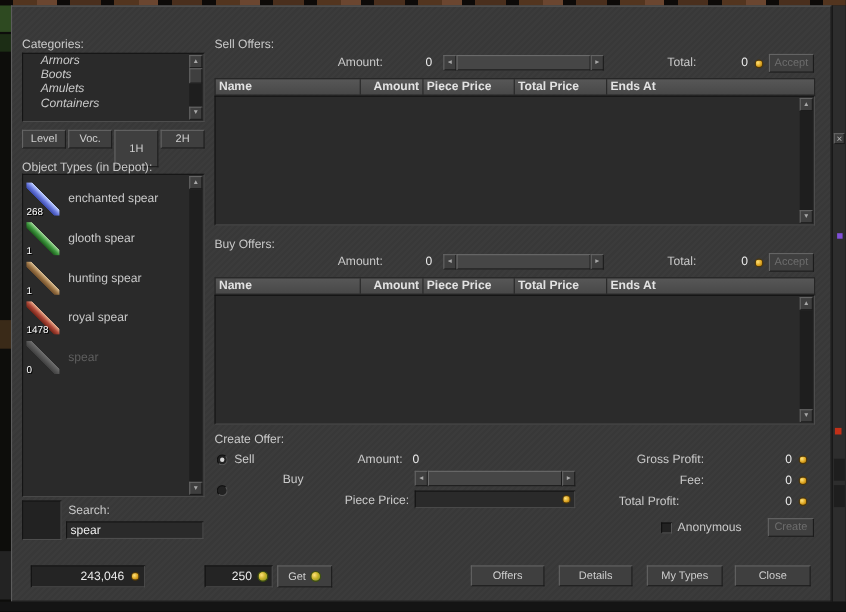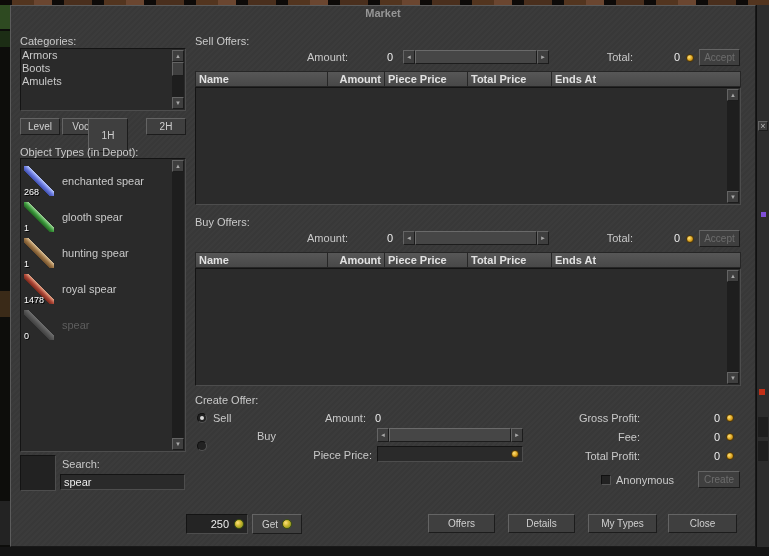--- a/index.html
+++ b/index.html
@@ -22,21 +22,21 @@
   .lbl{font-size:11px;color:#c9c9c9;white-space:nowrap;}
   .val{font-size:11px;color:#ececec;white-space:nowrap;text-align:right;}
   .inset{background:#2a2a2a;border:1px solid;border-color:#141414 #4d4d4d #4d4d4d #141414;box-sizing:border-box;}
   .bevel{background:#3f3f3f;border:1px solid;border-color:#646464 #1c1c1c #1c1c1c #646464;box-sizing:border-box;}
   .btn{font-size:10px;color:#cfcfcf;text-align:center;cursor:pointer;display:flex;align-items:center;justify-content:center;}
   .btn.disabled{color:#6d6d6d;}
   .coin{display:inline-block;width:8px;height:8px;border-radius:50%;
     background:radial-gradient(circle at 35% 35%,#ffe27a,#dba21e 55%,#8a5e10);border:1px solid #4d3608;box-sizing:border-box;}
   .coin.green{background:radial-gradient(circle at 35% 35%,#ffe27a,#c8b32a 45%,#6f8b2a);border-color:#3e5010;width:10px;height:10px;}
   
-  .list-item{height:13px;line-height:13px;padding-left:1px;font-size:11px;color:#c9c9c9;}
+  .list-item{height:13px;line-height:13px;padding-left:16px;font-size:11px;color:#c9c9c9;font-style:italic;}
   .vscroll{position:absolute;top:1px;right:1px;bottom:1px;width:12px;background:#1e1e1e;}
   .sb-btn{position:absolute;left:0;width:12px;height:12px;font-size:6px;color:#a8a8a8;
     display:flex;align-items:center;justify-content:center;}
   .sb-up{top:0;}
   .sb-down{bottom:0;}
   .sb-thumb{position:absolute;left:0;top:12px;width:12px;height:14px;}
   
   .obj-row{display:flex;align-items:center;gap:8px;height:36px;padding-left:3px;}
   .obj-icon{position:relative;width:30px;height:30px;flex:0 0 30px;}
   .obj-stripe{position:absolute;inset:0;}
@@ -81,38 +81,38 @@
   <div class="abs right-strip">
     <div class="abs bevel mini-x" style="left:1px;top:116px;">×</div>
     <div class="abs" style="left:4px;top:207px;width:5px;height:5px;background:#8050d8;"></div>
     <div class="abs" style="left:2px;top:384px;width:6px;height:6px;background:#c23018;"></div>
     <div class="abs" style="left:1px;top:412px;width:10px;height:20px;background:#1e1e1e;"></div>
     <div class="abs" style="left:1px;top:436px;width:10px;height:20px;background:#1e1e1e;"></div>
   </div>
   <div class="abs bottom-strip"></div>
 
   <div class="abs window"></div>
-  <div class="abs title">Market</div>
 
   <div class="abs lbl" style="left:20px;top:35px;">Categories:</div>
 
   <div class="abs inset" style="left:20px;top:48px;width:166px;height:63px;overflow:hidden;">
     <div class="list-item">Armors</div>
     <div class="list-item">Boots</div>
     <div class="list-item">Amulets</div>
+    <div class="list-item">Containers</div>
     <div class="vscroll">
       <div class="sb-btn sb-up bevel">▲</div>
       <div class="sb-thumb bevel"></div>
       <div class="sb-btn sb-down bevel">▼</div>
     </div>
   </div>
 
   <div class="abs bevel btn" style="left:20px;top:118px;width:40px;height:17px;">Level</div>
   <div class="abs bevel btn" style="left:62px;top:118px;width:40px;height:17px;">Voc.</div>
-  <div class="abs bevel btn" style="left:88px;top:118px;width:40px;height:34px;">1H</div>
+  <div class="abs bevel btn" style="left:104px;top:118px;width:40px;height:34px;">1H</div>
   <div class="abs bevel btn" style="left:146px;top:118px;width:40px;height:17px;">2H</div>
 
   <div class="abs lbl" style="left:20px;top:146px;">Object Types (in Depot):</div>
 
   <div class="abs inset" style="left:20px;top:158px;width:166px;height:294px;overflow:hidden;">
     <div style="padding-top:4px;">
       <div class="obj-row">
         <div class="obj-icon">
           <div class="obj-stripe" style="background:linear-gradient(45deg,transparent 42%,#3a4aa8 42%,#6a7ae0 50%,#bfd0ff 58%,transparent 58%);"></div>
           <span class="obj-count">268</span>
@@ -234,28 +234,32 @@
   </div>
 
   <div class="abs lbl" style="left:540px;top:412px;width:100px;text-align:right;">Gross Profit:</div>
   <div class="abs val" style="left:680px;top:412px;width:40px;">0</div>
   <span class="abs coin" style="left:726px;top:414px;"></span>
 
   <div class="abs lbl" style="left:540px;top:431px;width:100px;text-align:right;">Fee:</div>
   <div class="abs val" style="left:680px;top:431px;width:40px;">0</div>
   <span class="abs coin" style="left:726px;top:433px;"></span>
 
-  <div class="abs lbl" style="left:540px;top:450px;width:100px;text-align:right;">Total Profit:</div>
+  <div class="abs lbl" style="left:540px;top:450px;width:100px;text-align:center;">Total Profit:</div>
   <div class="abs val" style="left:680px;top:450px;width:40px;">0</div>
   <span class="abs coin" style="left:726px;top:452px;"></span>
 
   <div class="abs checkbox" style="left:601px;top:475px;"></div>
   <div class="abs lbl" style="left:616px;top:474px;">Anonymous</div>
   <div class="abs bevel btn disabled" style="left:698px;top:471px;width:42px;height:17px;">Create</div>
 
+  <div class="abs inset" style="left:28px;top:514px;width:104px;height:20px;background:#242424;">
+    <span class="val" style="position:absolute;right:18px;top:3px;">243,046</span>
+    <span class="coin" style="position:absolute;right:4px;top:5px;"></span>
+  </div>
   <div class="abs inset" style="left:186px;top:514px;width:62px;height:20px;background:#242424;">
     <span class="val" style="position:absolute;right:18px;top:3px;">250</span>
     <span class="coin green" style="position:absolute;right:3px;top:4px;"></span>
   </div>
   <div class="abs bevel btn" style="left:252px;top:514px;width:50px;height:20px;gap:4px;">
     <span>Get</span>
     <span class="coin green"></span>
   </div>
 
   <div class="abs bevel btn" style="left:428px;top:514px;width:67px;height:19px;">Offers</div>

